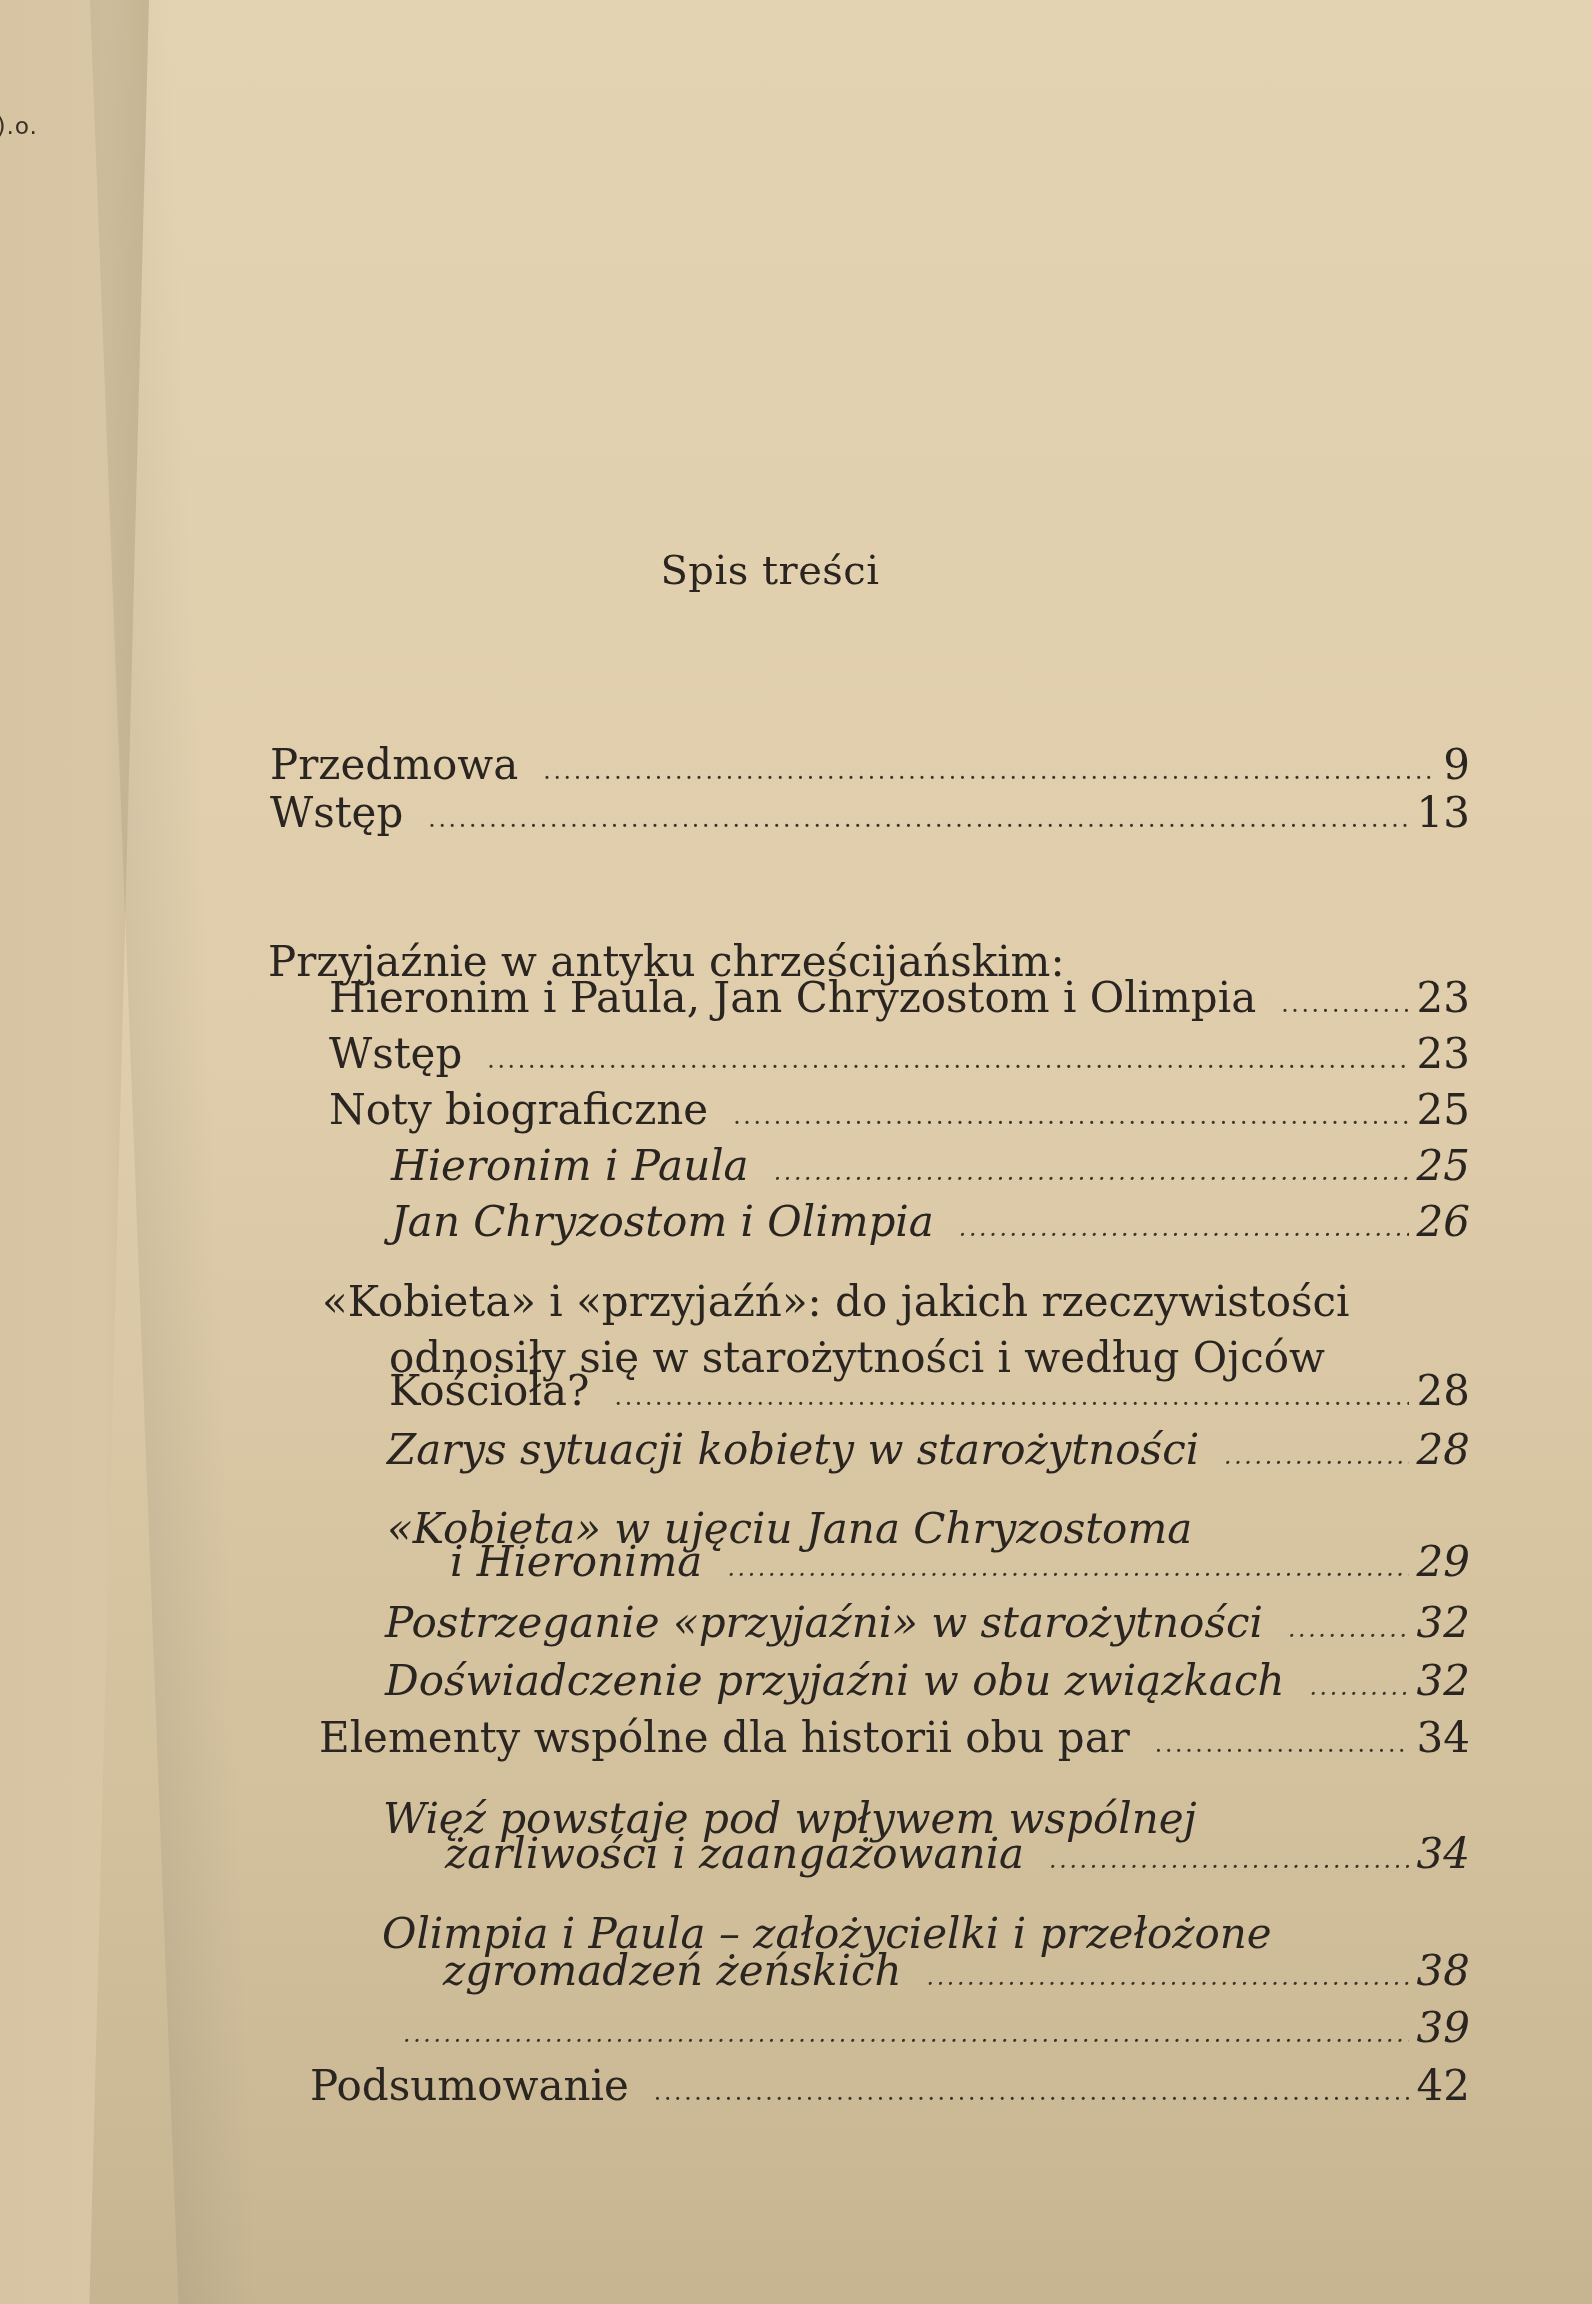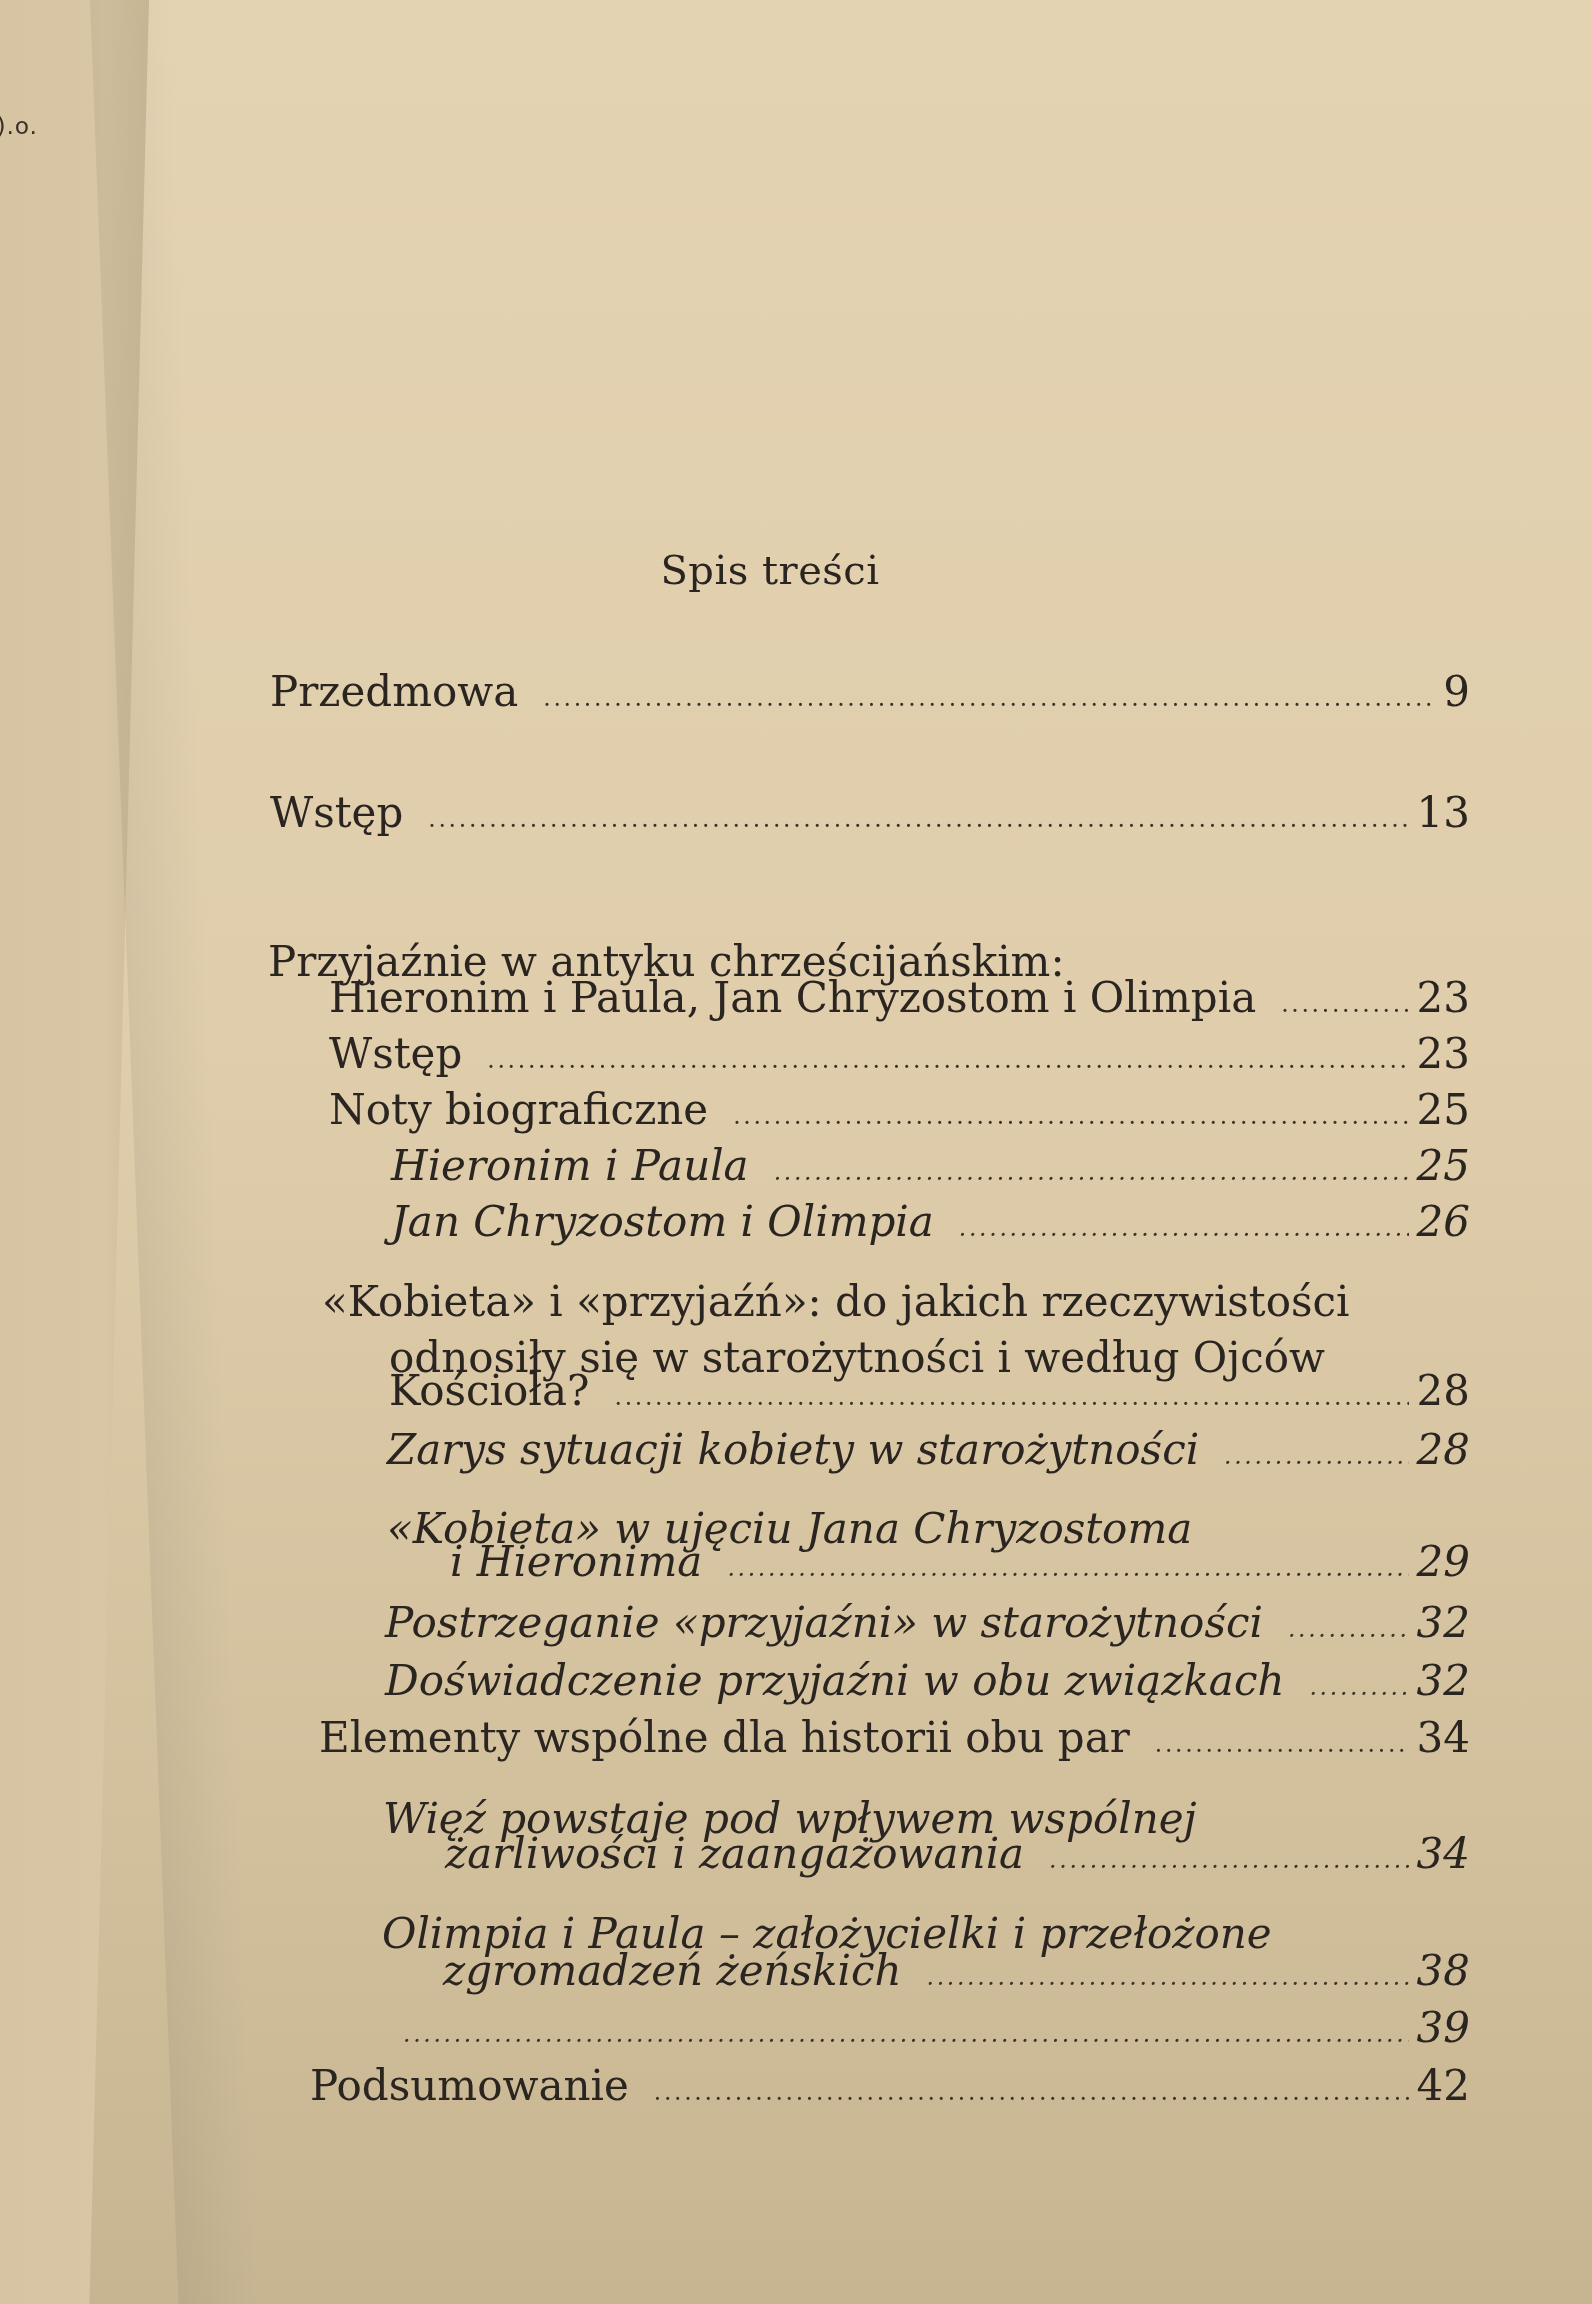--- a/index.html
+++ b/index.html
@@ -47,21 +47,21 @@
 <body>
 
 <div class="left-page"></div>
 <div class="gutter-shadow"></div>
 <div class="left-text">).o.</div>
 
 <div class="title">Spis treści</div>
 
 <div class="toc">
 
-  <div class="row" style="left:270px; right:122px; top:671px;">
+  <div class="row" style="left:270px; right:122px; top:744px;">
     <span class="label">Przedmowa</span>
     <span class="dots"></span>
     <span class="page">9</span>
   </div>
 
   <div class="row" style="left:270px; right:122px; top:792px;">
     <span class="label">Wstęp</span>
     <span class="dots"></span>
     <span class="page">13</span>
   </div>

